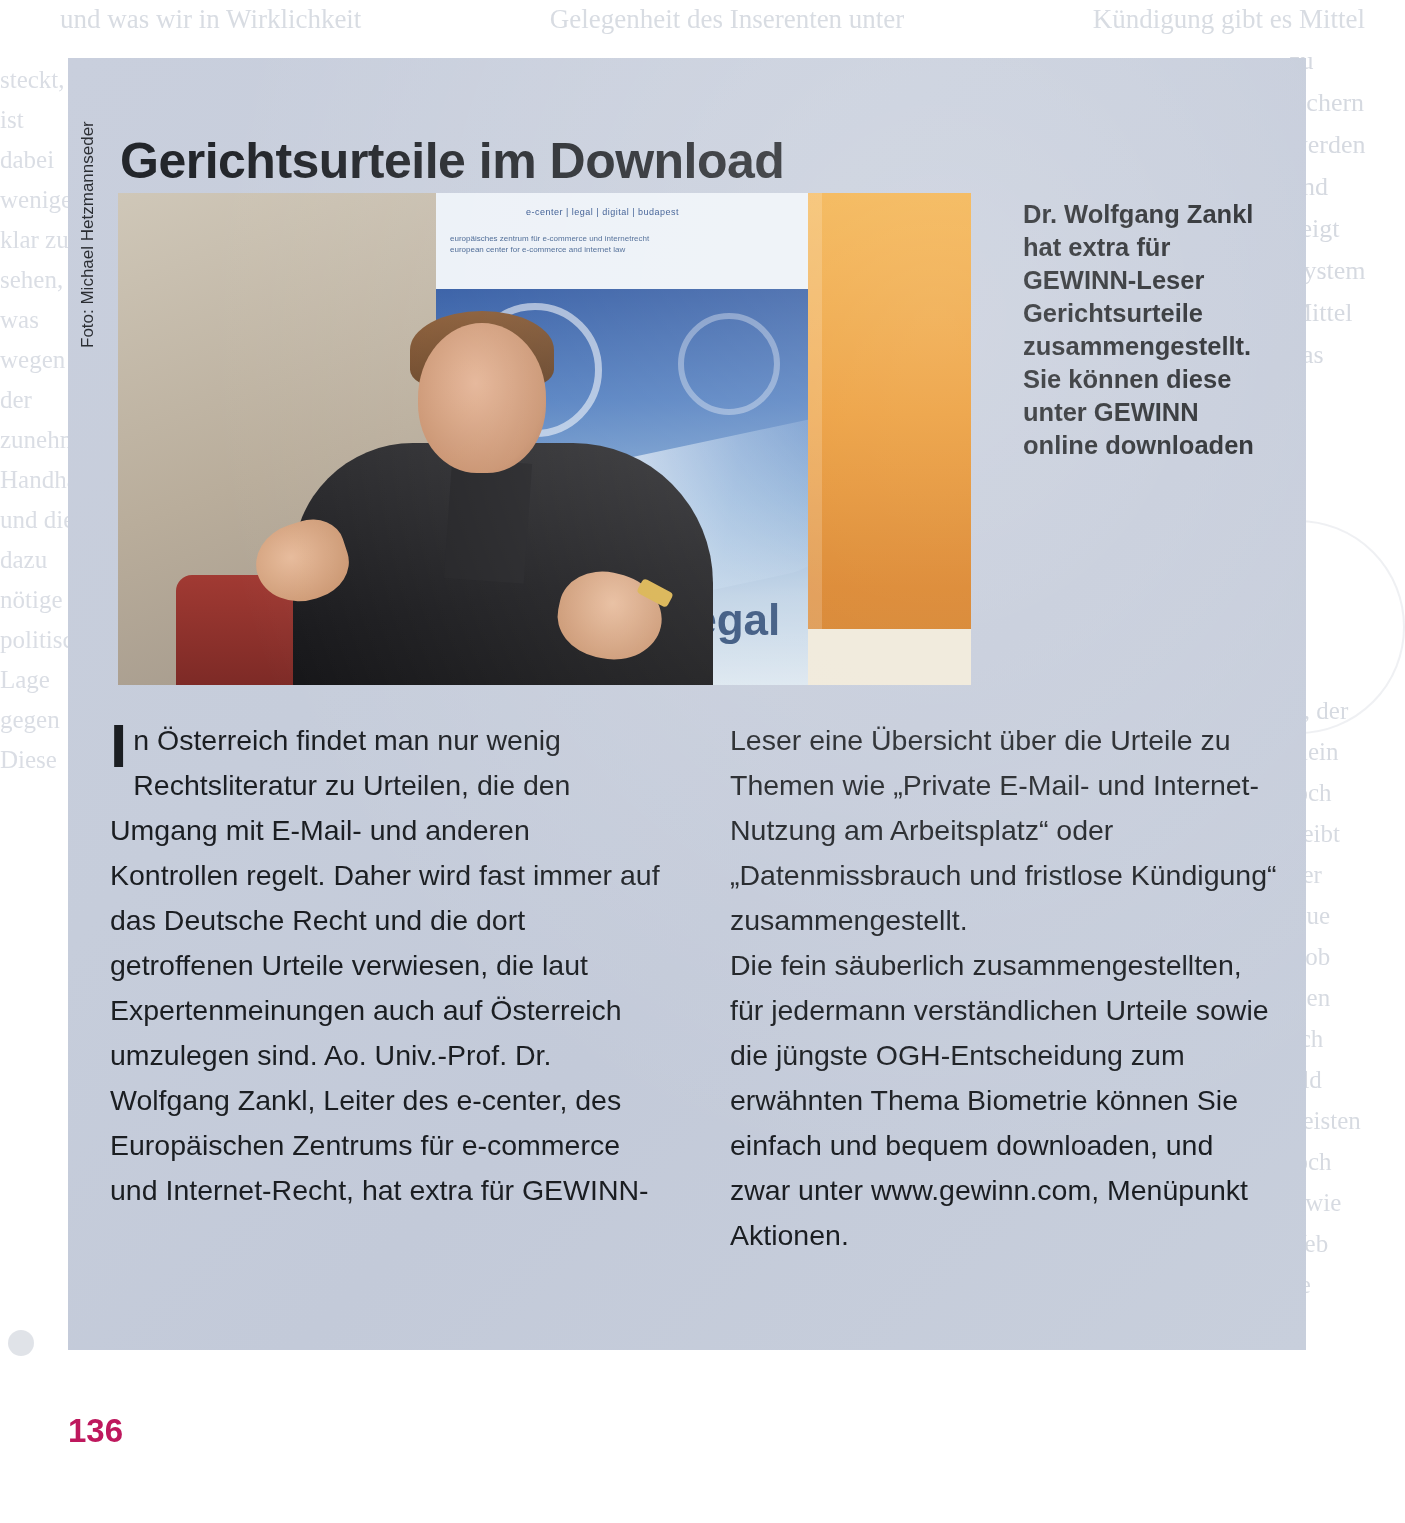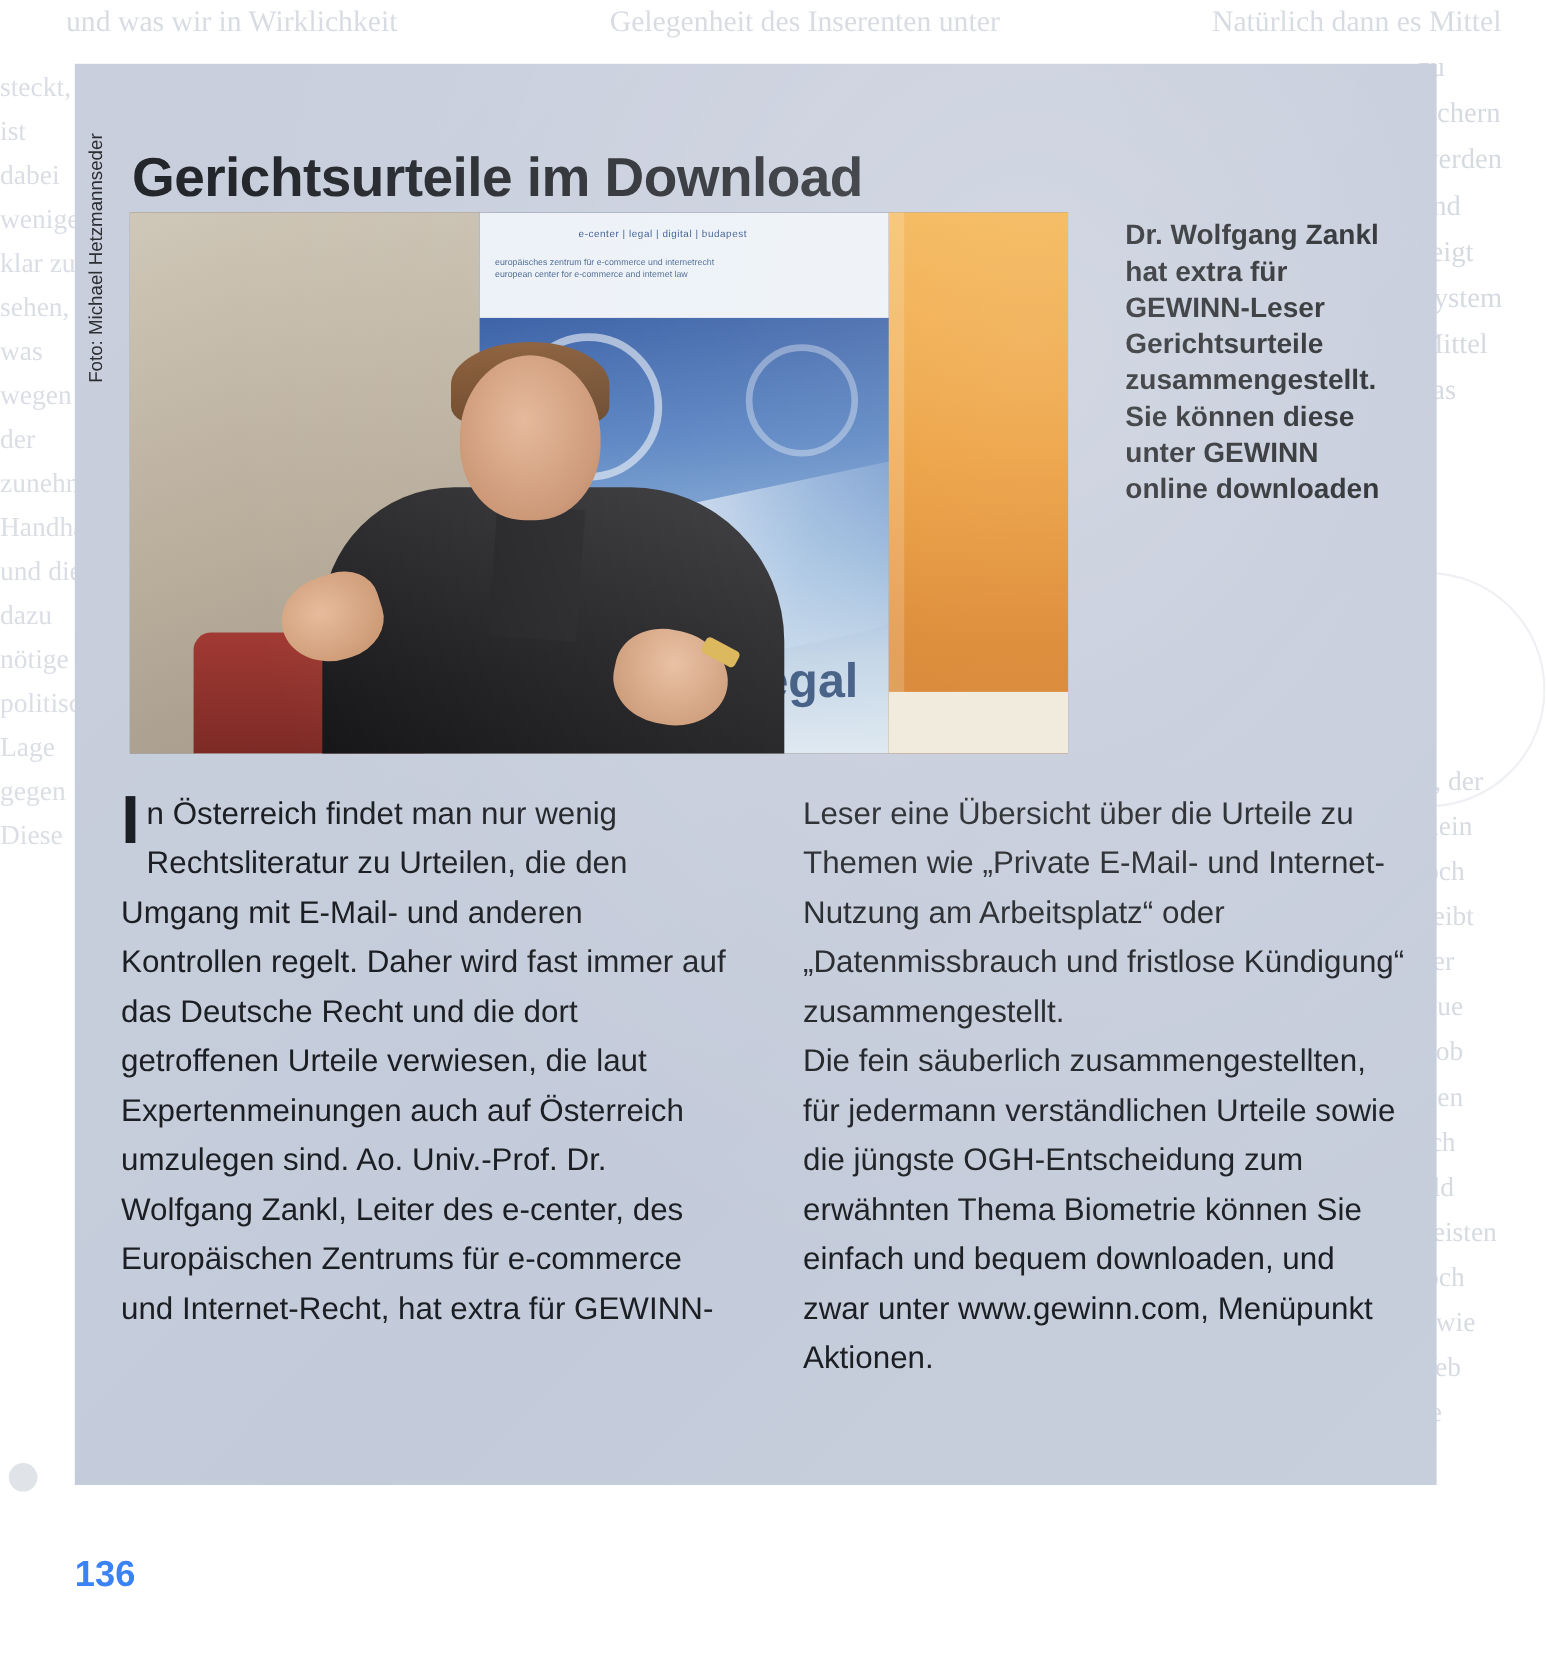--- a/index.html
+++ b/index.html
@@ -312,32 +312,32 @@
     padding-right: 6px;
     margin-top: 2px;
   }
 
   .folio {
     position: absolute;
     left: 68px;
     top: 1412px;
     font-size: 33px;
     font-weight: bold;
-    color: #3b82f6;
+    color: #be185d;
     font-family: "Liberation Sans", sans-serif;
   }
 </style>
 </head>
 <body>
 
 <div class="bg-bleed">
   <div class="bleed-top">
     <span>und was wir in Wirklichkeit</span>
     <span>Gelegenheit des Inserenten unter</span>
-    <span>Natürlich dann es Mittel</span>
+    <span>Kündigung gibt es Mittel</span>
   </div>
   <div class="bleed-left-col" style="white-space:pre-line">steckt, ist dabei weniger
 klar zu sehen, was
 wegen der zunehmenden
 Handhabung
 und die dazu nötige
 politische
 Lage gegen
 Diese</div>
   <div class="bleed-right-col" style="white-space:pre-line">zu

